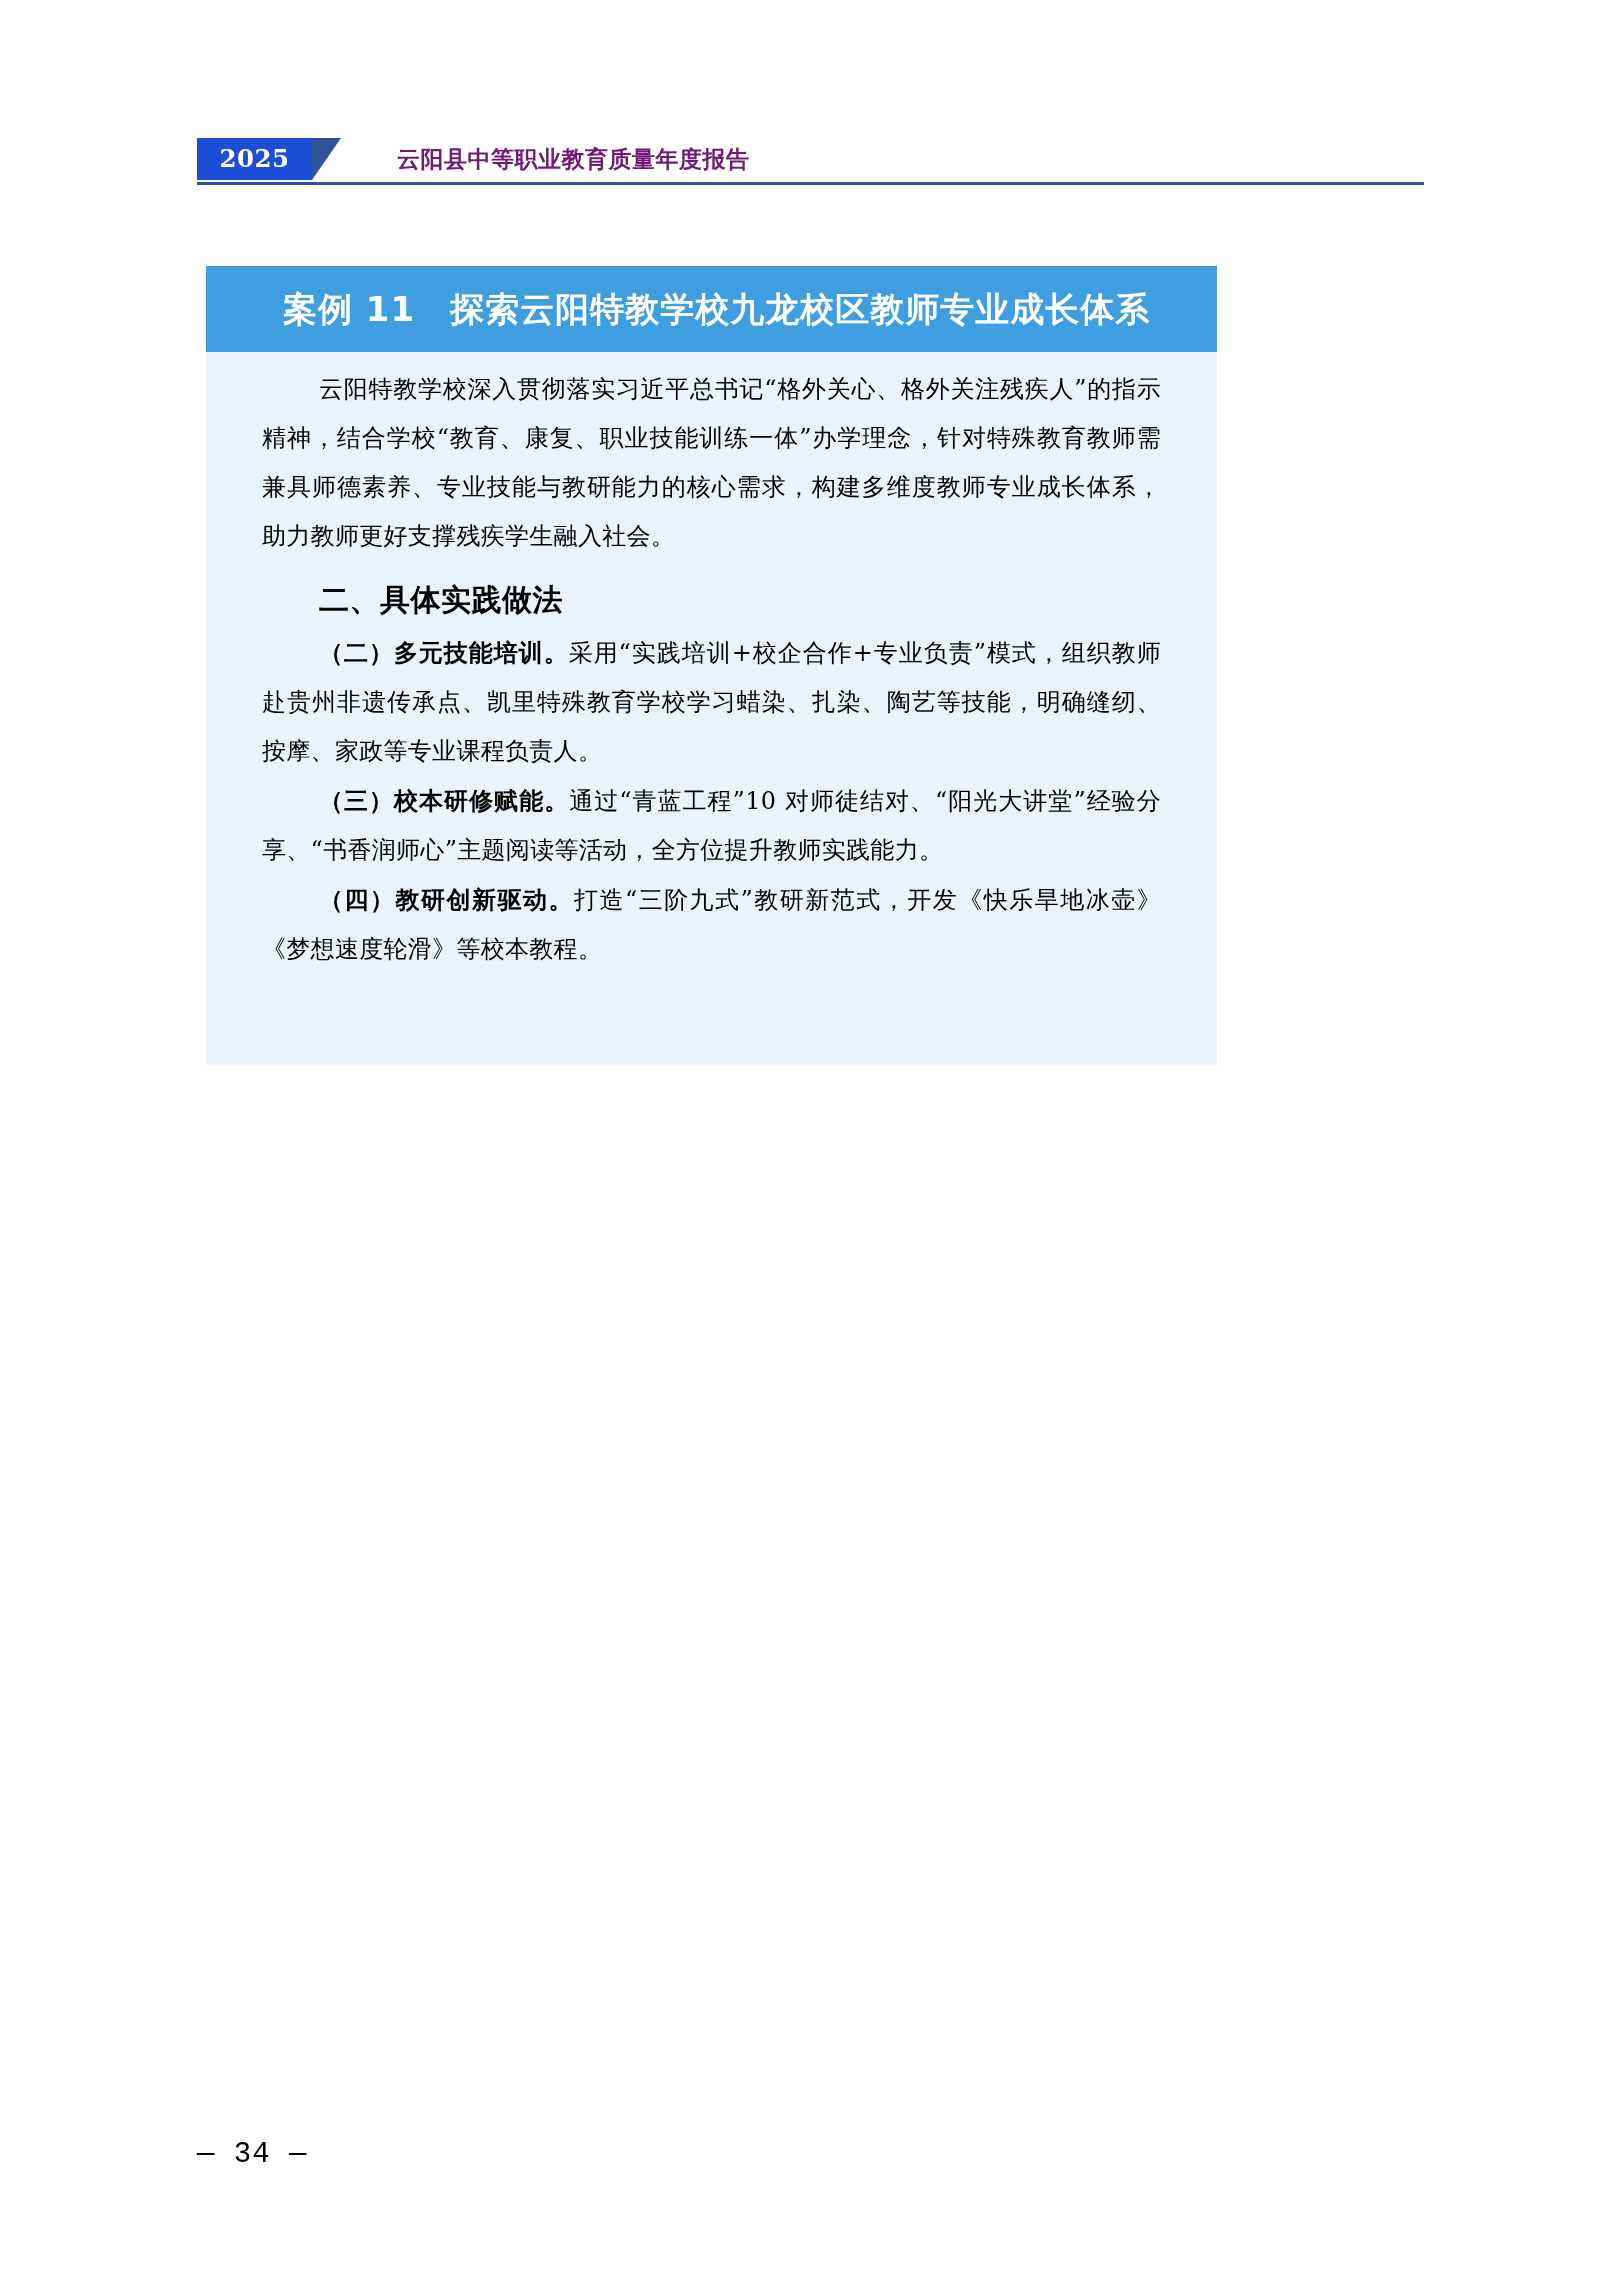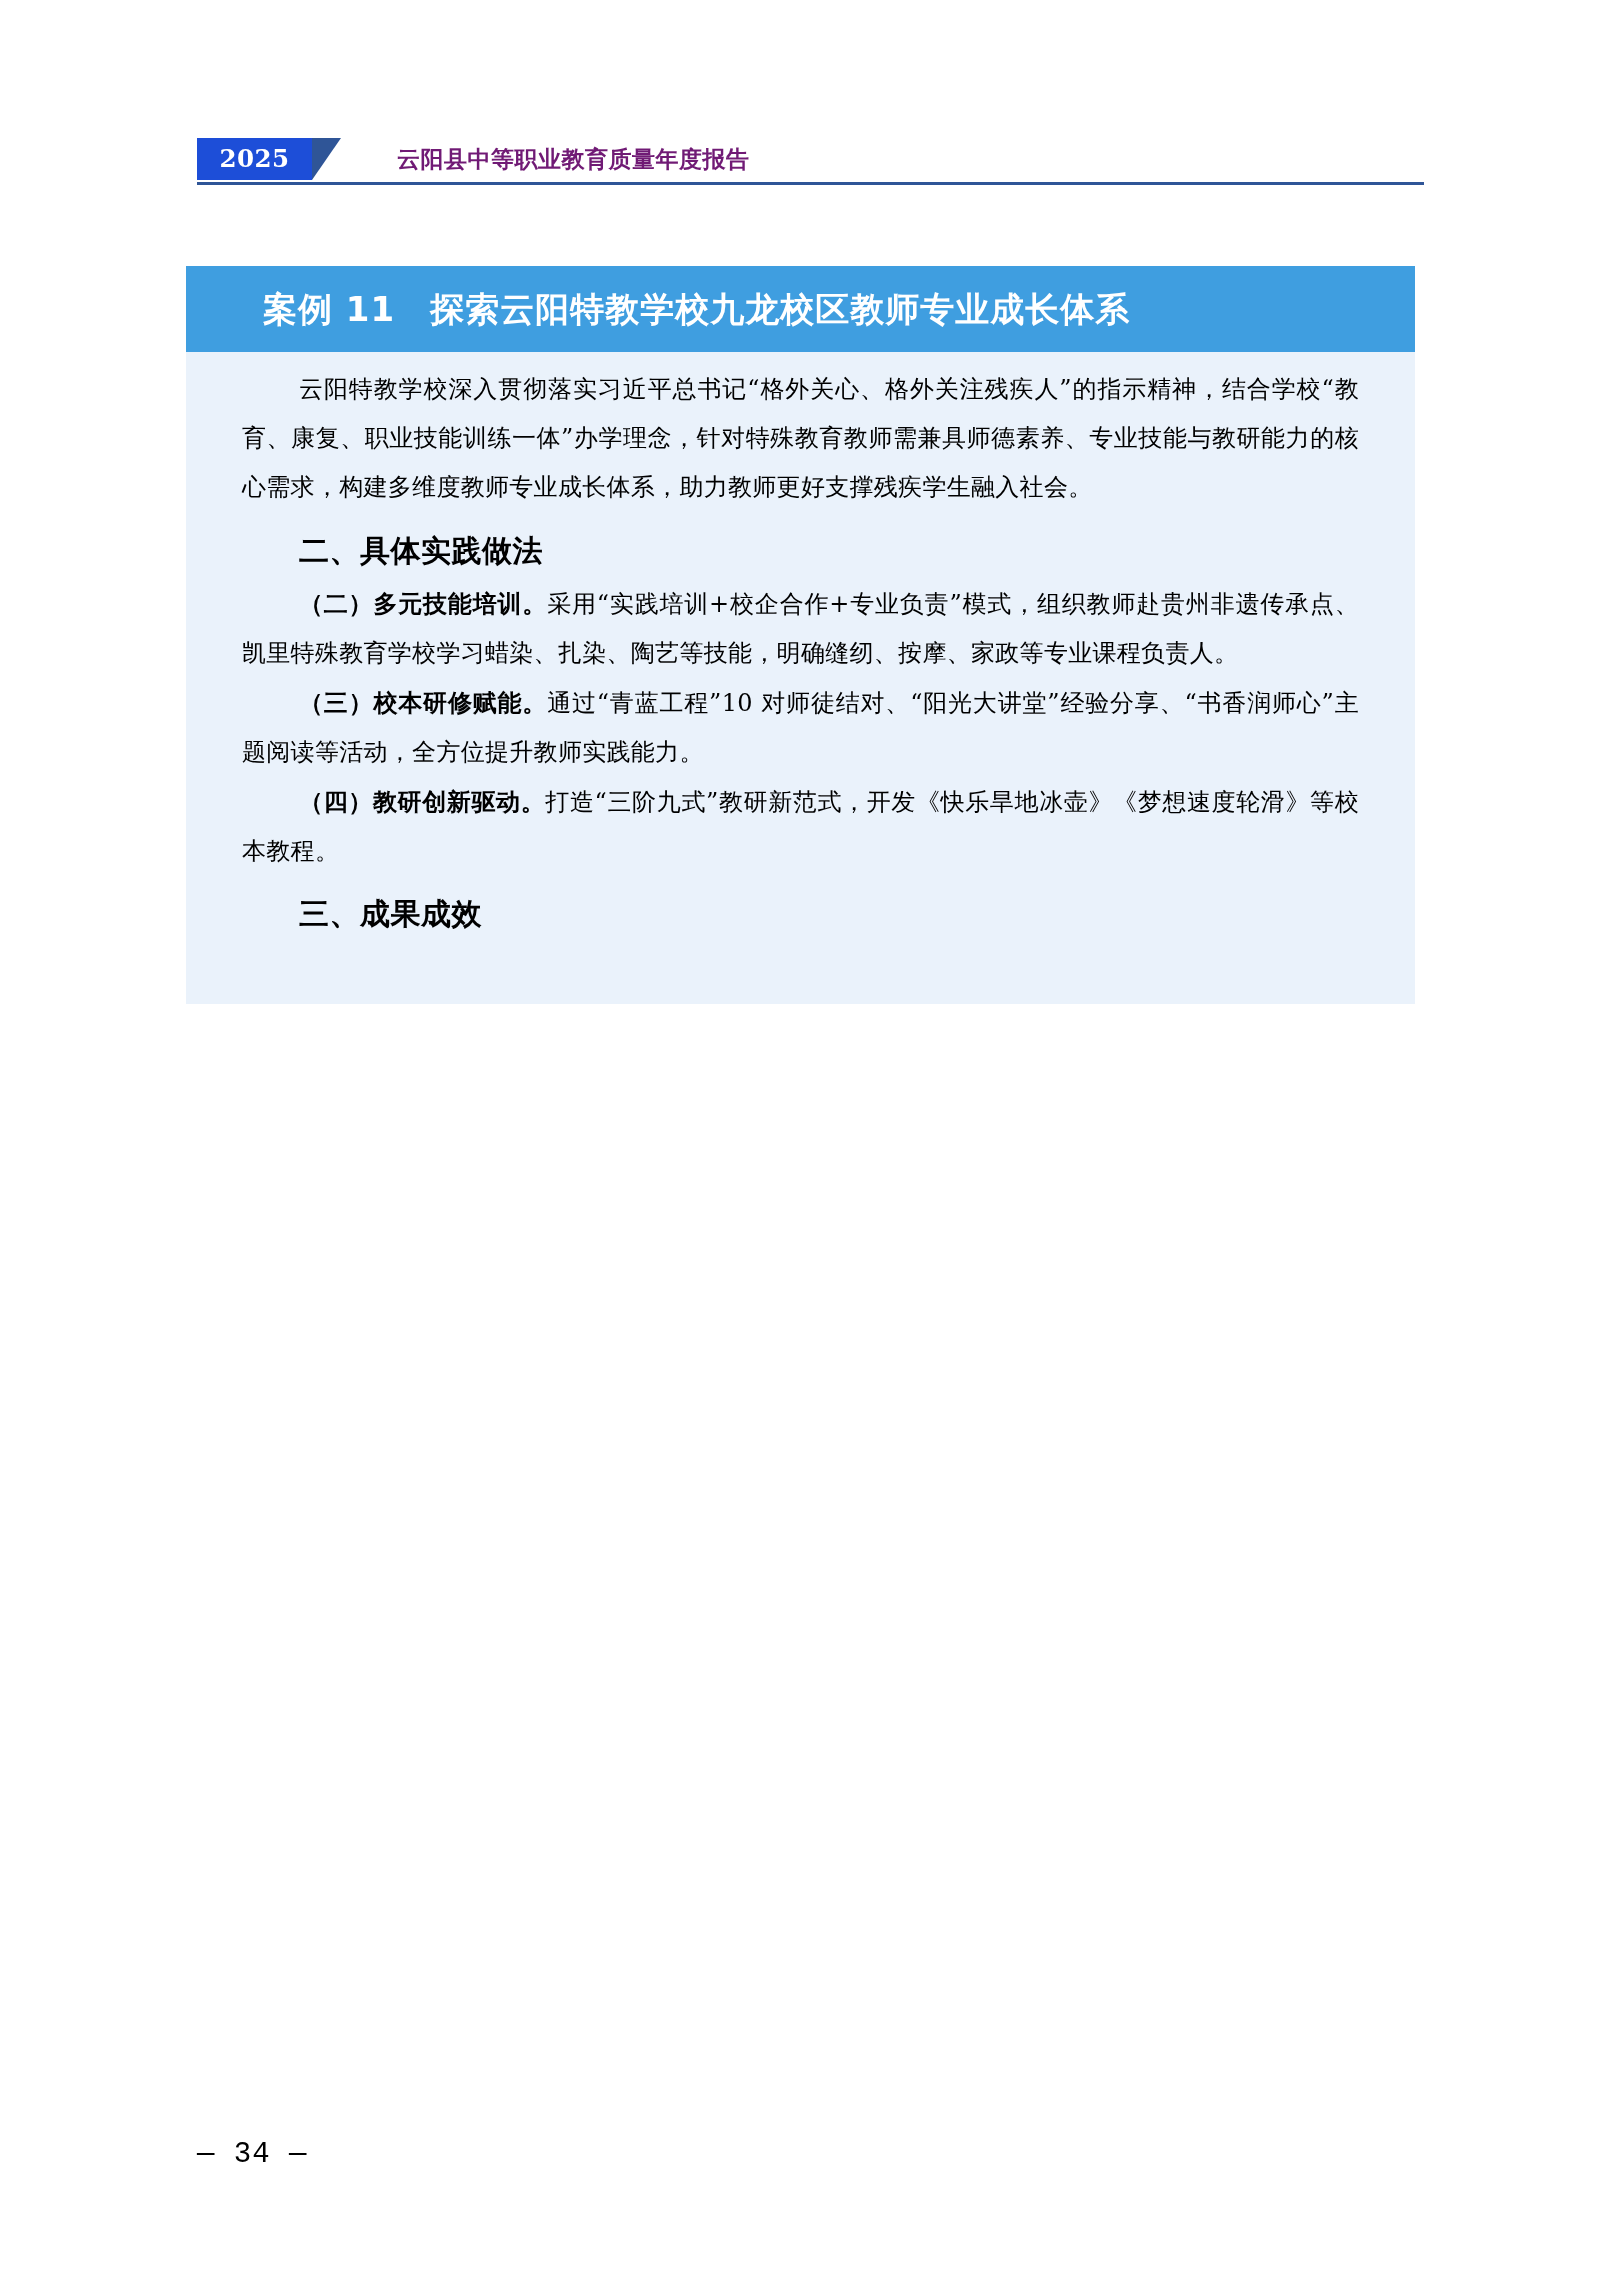--- a/index.html
+++ b/index.html
@@ -70,25 +70,25 @@
     left: 0;
     top: 44px;
     width: 1227px;
     height: 2.6px;
     background: #2f5597;
   }
 
   
   .content-box {
     position: absolute;
-    left: 186px;
+    left: 206px;
     top: 266px;
-    width: 1229px;
+    width: 1011px;
     background: #eaf2fb;
-    padding: 0 0 61px 0;
+    padding: 0 0 90px 0;
     box-sizing: border-box;
   }
 
   .case-banner {
     background: #3f9ee0;
     color: #ffffff;
     font-family: "DejaVu Sans", "Liberation Sans", sans-serif;
     font-weight: bold;
     font-size: 34px;
     line-height: 86px;
@@ -164,21 +164,20 @@
 
       <h2 class="section-title">二、具体实践做法</h2>
 
 
       <p class="para"><span class="lead">（二）多元技能培训。</span><span>采用“实践培训+校企合作+专业负责”模式，组织教师赴贵州非遗传承点、凯里特殊教育学校学习蜡染、扎染、陶艺等技能，明确缝纫、按摩、家政等专业课程负责人。</span></p>
 
       <p class="para"><span class="lead">（三）校本研修赋能。</span><span>通过“青蓝工程”10 对师徒结对、“阳光大讲堂”经验分享、“书香润师心”主题阅读等活动，全方位提升教师实践能力。</span></p>
 
       <p class="para"><span class="lead">（四）教研创新驱动。</span><span>打造“三阶九式”教研新范式，开发《快乐旱地冰壶》《梦想速度轮滑》等校本教程。</span></p>
 
-      <h2 class="section-title">三、成果成效</h2>
 
     </div>
   </div>
 
   <div class="page-number">— 34 —</div>
 
 </div>
 
 
 </body></html>

